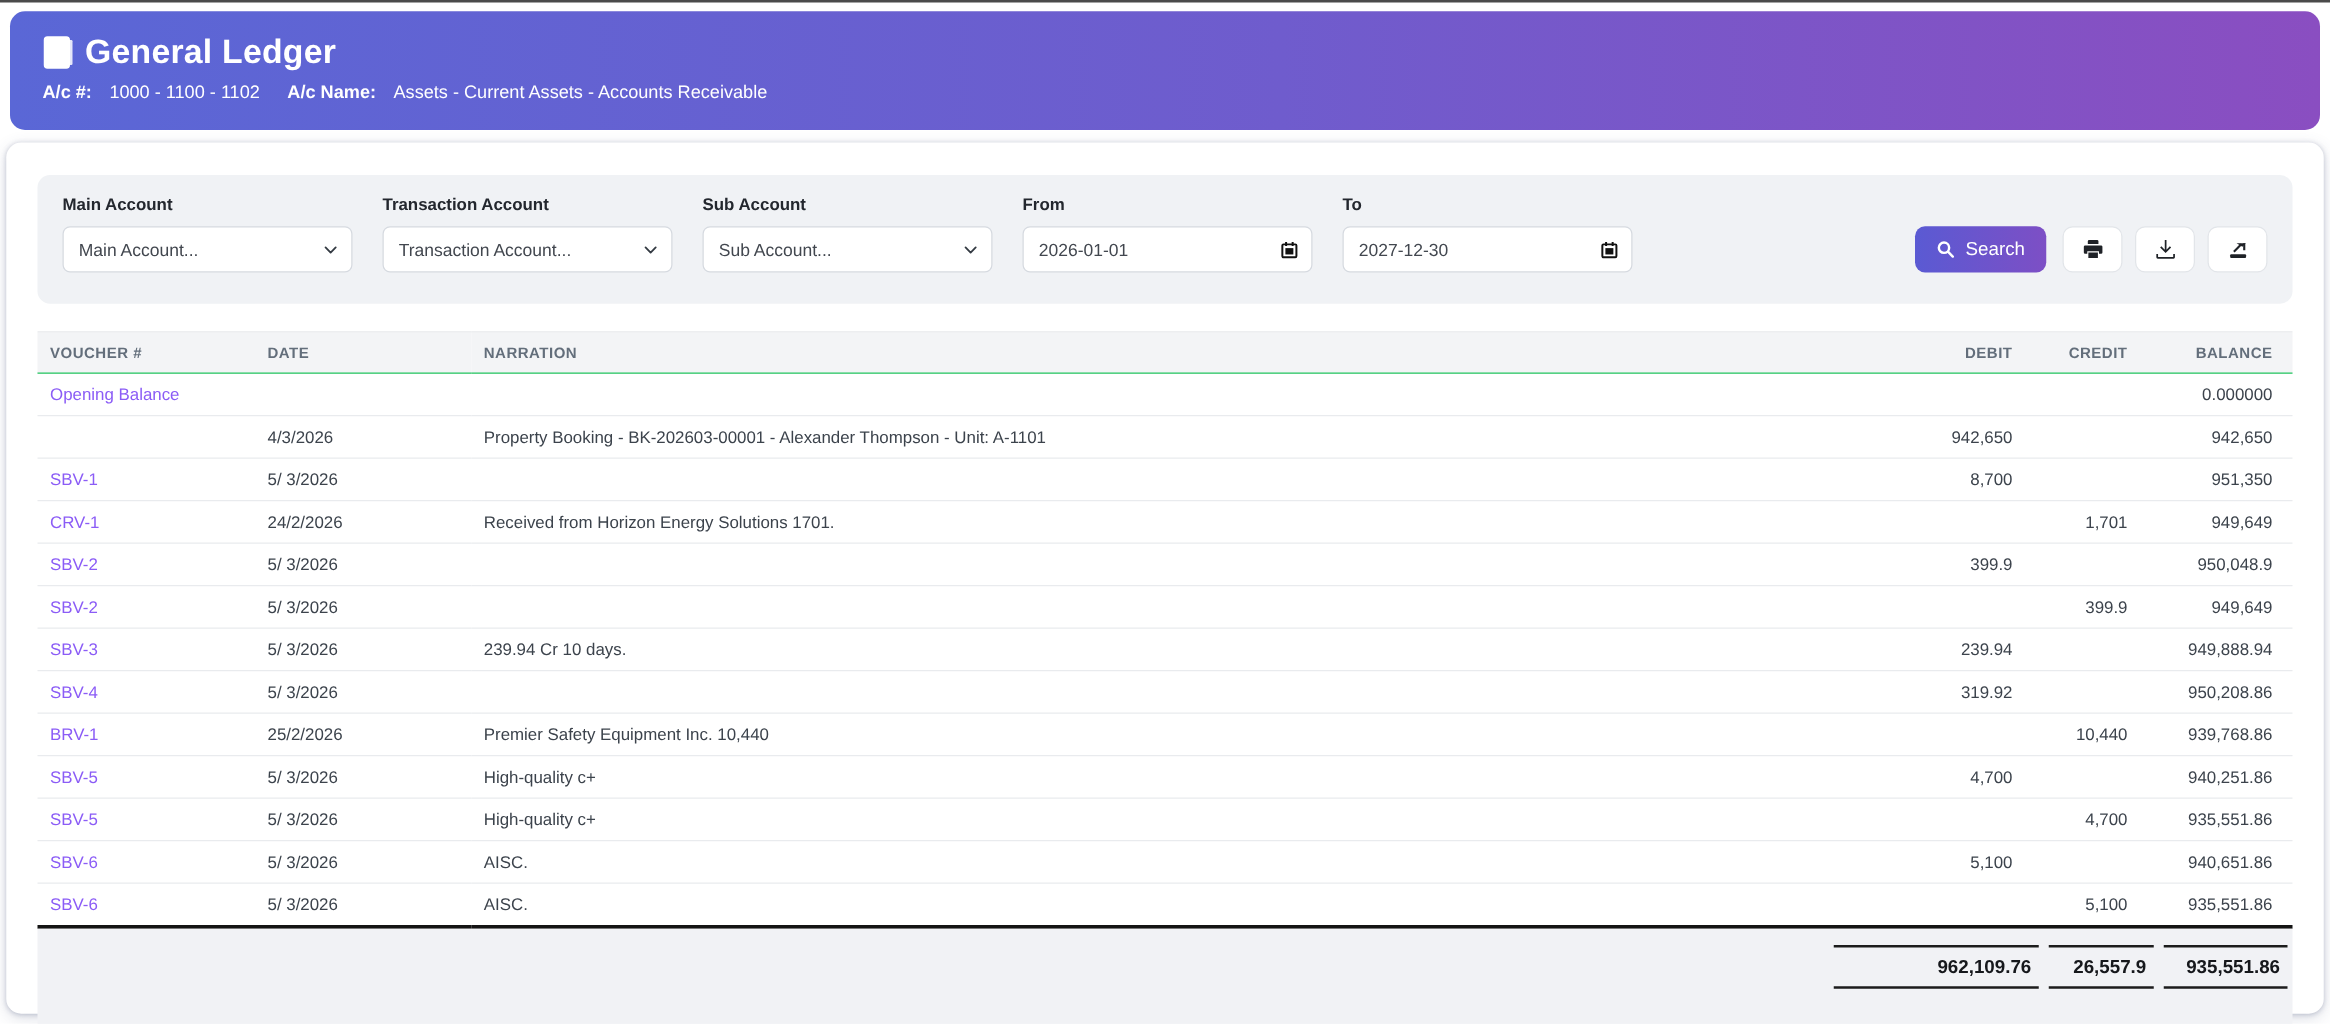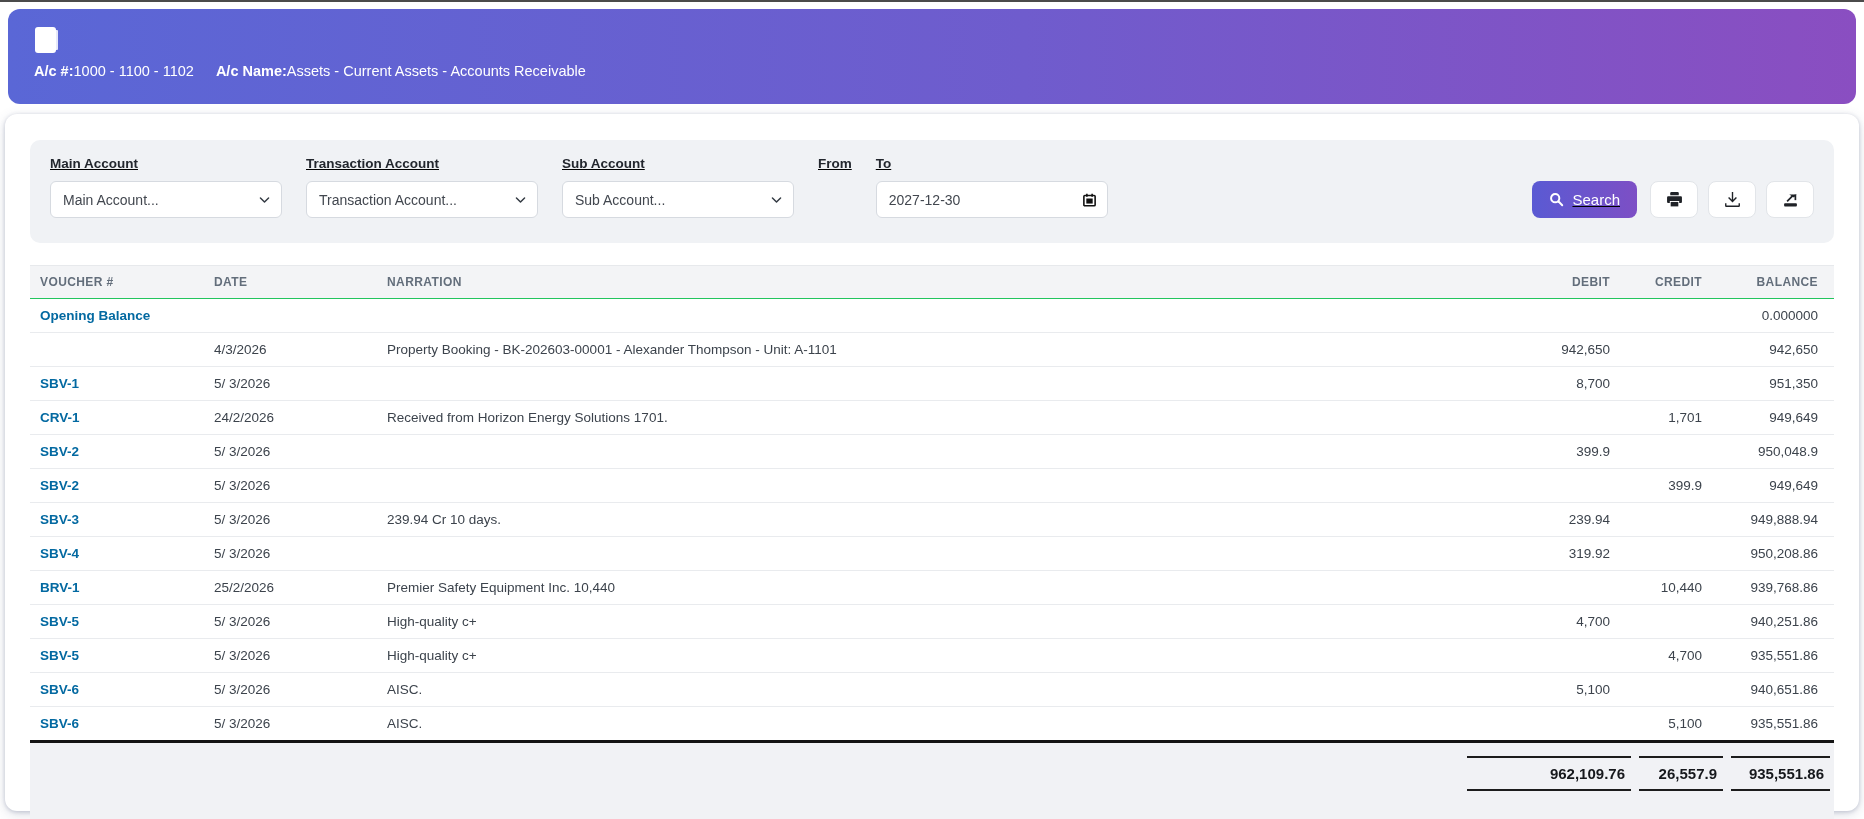--- a/index.html
+++ b/index.html
@@ -17,42 +17,41 @@
     height: 95px;
     border-radius: 12px;
     background: linear-gradient(90deg, #5a67d6 0%, #6f5ccd 55%, #8a4ec1 100%);
     padding: 17px 26px 14px 26px;
     color: #ffffff;
   }
   .title-row { display: flex; align-items: center; gap: 9px; }
   .title-row h1 { font-size: 27px; font-weight: 700; letter-spacing: .2px; }
   .book-icon { width: 25px; height: 28px; display: inline-block; }
   .subtitle { margin-top: 9px; font-size: 14.5px; display: flex; gap: 22px; }
-  .subtitle .pair { display: flex; gap: 0; }
+  .subtitle .pair { display: flex; gap: 14px; }
   .subtitle .lbl { font-weight: 700; }
 
   
   .card {
     margin: 10px 5px 0 5px;
     background: #ffffff;
     border-radius: 12px;
     box-shadow: 0 1px 4px rgba(70,80,120,.28), 0 4px 14px rgba(70,80,120,.16);
     padding: 26px 0 16px 0;
     height: 697px;
   }
 
   
   .filter-bar {
     margin: 0 25px 22px 25px;
     background: #f0f2f5;
     border-radius: 10px;
     padding: 16px 20px 25px 20px;
     display: flex;
     gap: 24px;
-    text-decoration: underline;
   }
   .filter-group { display: flex; flex-direction: column; }
   .filter-group label {
     font-size: 13.5px; font-weight: 700; color: #23272e;
     margin-bottom: 10px;
   }
   .control { position: relative; }
   .control select, .control input {
     width: 232px; height: 37px;
     border: 1px solid #d6dae0;
@@ -114,21 +113,21 @@
     padding: 9px 10px;
   }
   table.ledger th.num, table.ledger td.num { text-align: right; }
   table.ledger th:last-child, table.ledger td:last-child { padding-right: 16px; }
   table.ledger td {
     padding: 9px 10px;
     font-size: 13.5px; color: #3c434c;
     border-bottom: 1px solid #e9ebee;
     white-space: nowrap; overflow: hidden;
   }
-  table.ledger td.col-voucher { font-weight: 700; color: #0369a1; }
+  table.ledger td.col-voucher { font-weight: 400; color: #8b5cf6; }
   table.ledger tbody tr:last-child td { border-bottom: 3px solid #141414; }
 
   
   .table-footer {
     margin: 0 25px;
     background: #f1f2f5;
     padding: 13px 4px 30px 0;
     display: flex; justify-content: flex-end; gap: 8px;
   }
   .total-box {
@@ -148,20 +147,21 @@
 <div class="top-strip"></div>
 
 <header class="page-header">
   <div class="title-row">
     <span class="book-icon">
       <svg width="25" height="28" viewBox="0 0 25 28">
         <rect x="1" y="1" width="21" height="26" rx="3" fill="#ffffff"></rect>
         <rect x="21" y="4" width="3" height="20" rx="1" fill="#ffffff" opacity="0.85"></rect>
       </svg>
     </span>
+    <h1>General Ledger</h1>
   </div>
   <div class="subtitle">
     <span class="pair">
       <span class="lbl">A/c #:</span>
       <span>1000 - 1100 - 1102</span>
     </span>
     <span class="pair">
       <span class="lbl">A/c Name:</span>
       <span>Assets - Current Assets - Accounts Receivable</span>
     </span>
@@ -209,20 +209,30 @@
         <span class="chev">
           <svg width="13" height="13" viewBox="0 0 16 16" fill="none" stroke="#333a42" stroke-width="1.8" stroke-linecap="round" stroke-linejoin="round">
               <path d="m3 5.5 5 5 5-5"></path>
             </svg>
         </span>
       </div>
     </div>
 
     <div class="filter-group">
       <label>From</label>
+      <div class="control">
+        <input type="text" value="2026-01-01" style="">
+        <span class="cal">
+          <svg width="15" height="15" viewBox="0 0 16 16" fill="none" stroke="#111" stroke-width="1.7">
+              <rect x="2" y="3.2" width="12" height="11" rx="1"></rect>
+              <path d="M5.2 1.2v3.4M10.8 1.2v3.4"></path>
+              <rect x="4.6" y="6.4" width="6.8" height="5.4" fill="#111" stroke="none"></rect>
+            </svg>
+        </span>
+      </div>
     </div>
 
     <div class="filter-group">
       <label>To</label>
       <div class="control">
         <input type="text" value="2027-12-30" style="">
         <span class="cal">
           <svg width="15" height="15" viewBox="0 0 16 16" fill="none" stroke="#111" stroke-width="1.7">
               <rect x="2" y="3.2" width="12" height="11" rx="1"></rect>
               <path d="M5.2 1.2v3.4M10.8 1.2v3.4"></path>

